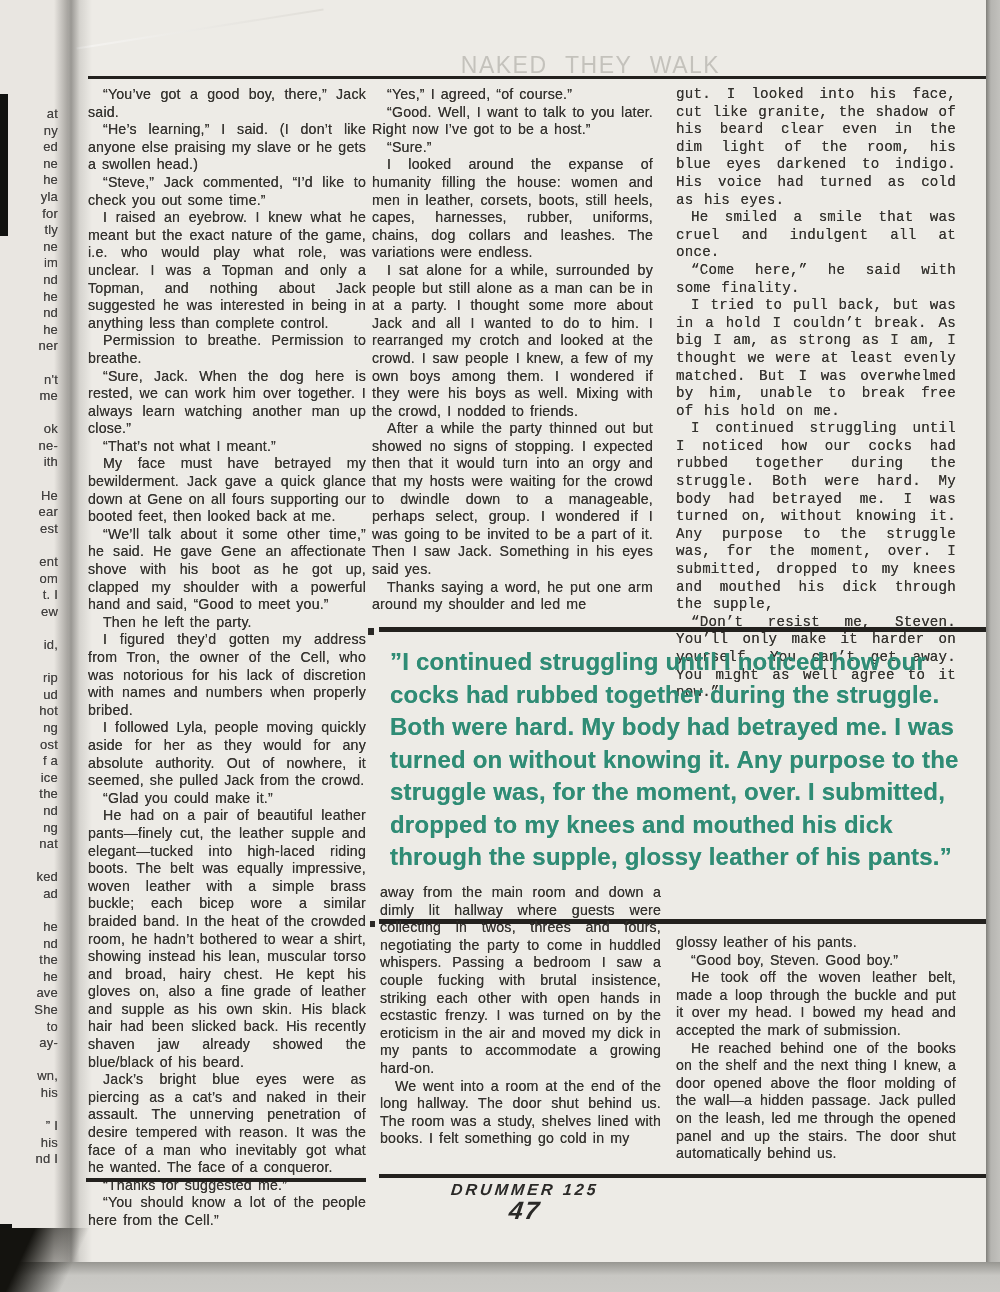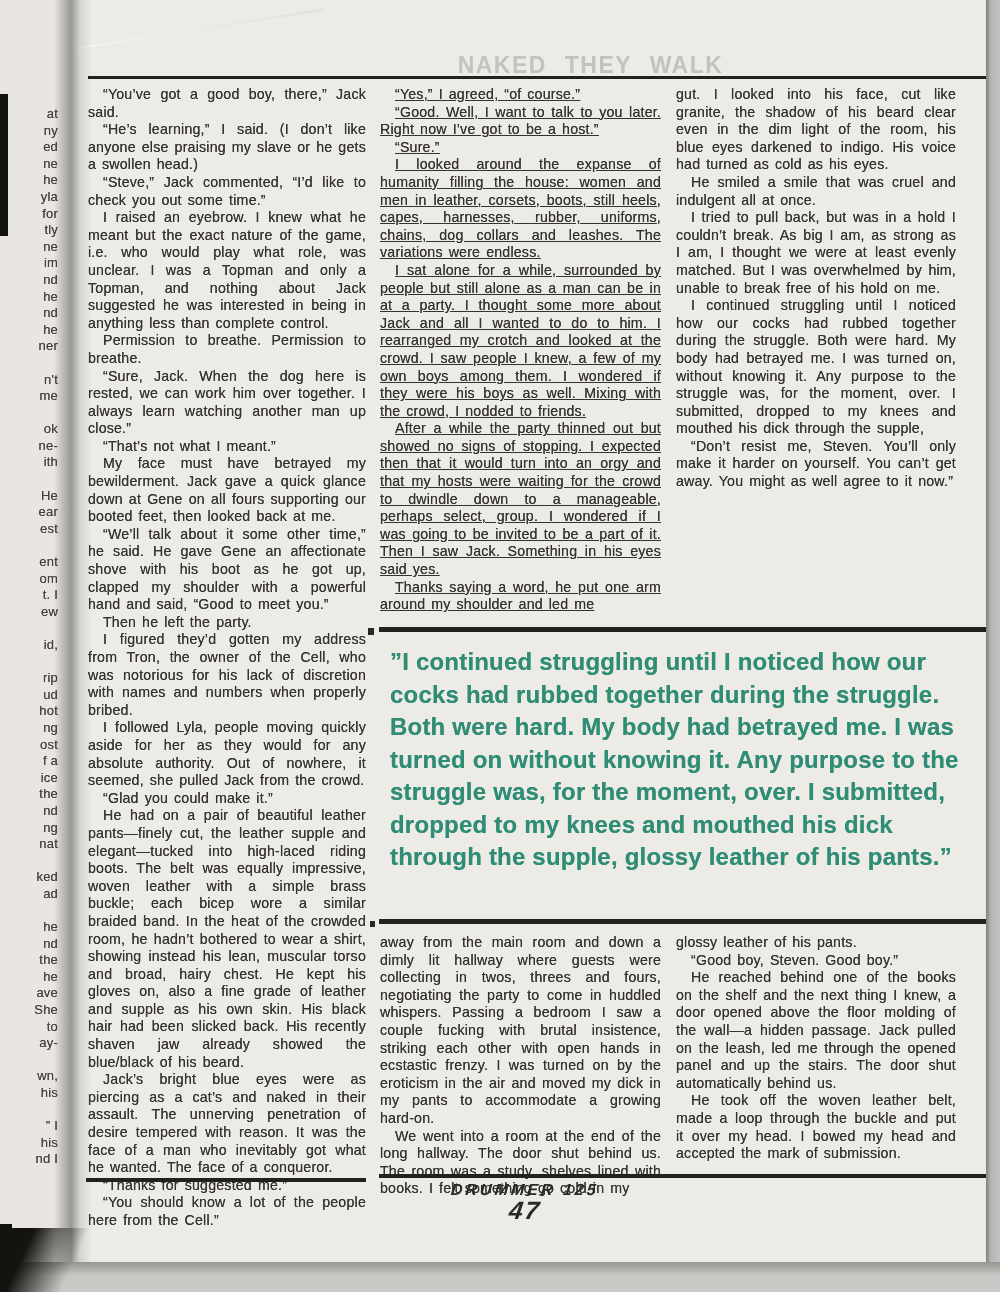--- a/index.html
+++ b/index.html
@@ -25,41 +25,41 @@
           background:linear-gradient(to right,rgba(40,38,34,0),rgba(40,38,34,.42) 45%,rgba(40,38,34,.12) 68%,rgba(40,38,34,0));}
   .right-edge{position:absolute;left:986px;top:0;width:14px;height:1292px;
           background:linear-gradient(to right,#807f7a,#b6b5b1 35%,#c2c1bd);}
   .bottom-band{position:absolute;left:0;top:1262px;width:1000px;height:30px;
           background:linear-gradient(to bottom,#979691,#c8c7c3 45%,#cbcac6);}
   .corner-shadow{position:absolute;left:0;top:1228px;width:95px;height:64px;
           background:linear-gradient(115deg,#14130f 0%,#14130f 28%,rgba(20,19,15,0) 72%);}
 
   
   .ghost{position:absolute;left:418px;top:52px;width:345px;text-align:center;
-         font-size:23px;font-weight:700;letter-spacing:1.5px;word-spacing:10px;
+         font-size:23px;font-weight:400;letter-spacing:1.5px;word-spacing:10px;
          color:rgba(146,144,138,.45);filter:blur(.6px);}
 
   
   .rule{position:absolute;background:#23211e;}
   .rule.top{left:88px;top:76px;width:898px;height:3px;}
   .rule.mid-upper{left:379px;top:627px;width:607px;height:5px;}
   .rule.mid-lower{left:379px;top:919px;width:607px;height:5px;}
   .rule.col1-bottom{left:86px;top:1178px;width:280px;height:4px;}
   .rule.footer-top{left:379px;top:1174px;width:607px;height:4px;}
 
   
   .col{position:absolute;font-size:14.2px;line-height:17.6px;color:var(--color-ink,#35332f);
        text-align:justify;letter-spacing:.2px;word-spacing:1.8px;
        text-shadow:0 0 .5px rgba(53,51,47,.85);}
   .col p{margin:0;text-indent:15px;}
   .col.continues p:first-child{text-indent:0;}
   .col1{left:88px;top:86px;width:278px;}
-  .col2-top{left:380px;top:86px;width:281px;text-decoration:underline;}
-  .col3-top{left:676px;top:86px;width:280px;}
-  .col2-bottom{left:380px;top:934px;width:281px;}
+  .col2-top{left:372px;top:86px;width:281px;}
+  .col3-top{left:676px;top:86px;width:280px;font-family:Liberation Mono, monospace;}
+  .col2-bottom{left:380px;top:884px;width:281px;}
   .col3-bottom{left:676px;top:934px;width:280px;}
 
   
   .pull-quote{position:absolute;left:390px;top:646px;width:585px;
        font-size:24px;line-height:32.5px;font-weight:bold;
        color:var(--color-quote,#2f8c75);letter-spacing:.2px;
        text-shadow:0 0 .6px rgba(47,140,117,.8);}
 
   
   .footer{position:absolute;left:380px;top:1181px;width:290px;text-align:center;color:#2a2927;}
@@ -181,20 +181,21 @@
       <p>“Sure.”</p>
       <p>I looked around the expanse of humanity filling the house: women and men in leather, corsets, boots, still heels, capes, harnesses, rubber, uniforms, chains, dog collars and leashes. The variations were endless.</p>
       <p>I sat alone for a while, surrounded by people but still alone as a man can be in at a party. I thought some more about Jack and all I wanted to do to him. I rearranged my crotch and looked at the crowd. I saw people I knew, a few of my own boys among them. I wondered if they were his boys as well. Mixing with the crowd, I nodded to friends.</p>
       <p>After a while the party thinned out but showed no signs of stopping. I expected then that it would turn into an orgy and that my hosts were waiting for the crowd to dwindle down to a manageable, perhaps select, group. I wondered if I was going to be invited to be a part of it. Then I saw Jack. Something in his eyes said yes.</p>
       <p>Thanks saying a word, he put one arm around my shoulder and led me</p>
     </div>
 
   <div class="col col3-top continues">
       <p>gut. I looked into his face, cut like granite, the shadow of his beard clear even in the dim light of the room, his blue eyes darkened to indigo. His voice had turned as cold as his eyes.</p>
       <p>He smiled a smile that was cruel and indulgent all at once.</p>
+      <p>“Come here,” he said with some finality.</p>
       <p>I tried to pull back, but was in a hold I couldn’t break. As big I am, as strong as I am, I thought we were at least evenly matched. But I was overwhelmed by him, unable to break free of his hold on me.</p>
       <p>I continued struggling until I noticed how our cocks had rubbed together during the struggle. Both were hard. My body had betrayed me. I was turned on, without knowing it. Any purpose to the struggle was, for the moment, over. I submitted, dropped to my knees and mouthed his dick through the supple,</p>
       <p>“Don’t resist me, Steven. You’ll only make it harder on yourself. You can’t get away. You might as well agree to it now.”</p>
     </div>
 
   <div class="speck s1"></div>
   <div class="speck s2"></div>
 
   <div class="rule mid-upper"></div>
 
@@ -203,22 +204,22 @@
   <div class="rule mid-lower"></div>
 
   <div class="col col2-bottom continues">
       <p>away from the main room and down a dimly lit hallway where guests were collecting in twos, threes and fours, negotiating the party to come in huddled whispers. Passing a bedroom I saw a couple fucking with brutal insistence, striking each other with open hands in ecstastic frenzy. I was turned on by the eroticism in the air and moved my dick in my pants to accommodate a growing hard-on.</p>
       <p>We went into a room at the end of the long hallway. The door shut behind us. The room was a study, shelves lined with books. I felt something go cold in my</p>
     </div>
 
   <div class="col col3-bottom continues">
       <p>glossy leather of his pants.</p>
       <p>“Good boy, Steven. Good boy.”</p>
+      <p>He took off the woven leather belt, made a loop through the buckle and put it over my head. I bowed my head and accepted the mark of submission.</p>
       <p>He reached behind one of the books on the shelf and the next thing I knew, a door opened above the floor molding of the wall—a hidden passage. Jack pulled on the leash, led me through the opened panel and up the stairs. The door shut automatically behind us.</p>
-      <p>He took off the woven leather belt, made a loop through the buckle and put it over my head. I bowed my head and accepted the mark of submission.</p>
     </div>
 
   <div class="rule col1-bottom"></div>
   <div class="rule footer-top"></div>
 
   <div class="footer">
     <span class="magazine-title">DRUMMER 125</span>
     <span class="page-number">47</span>
   </div>
 

